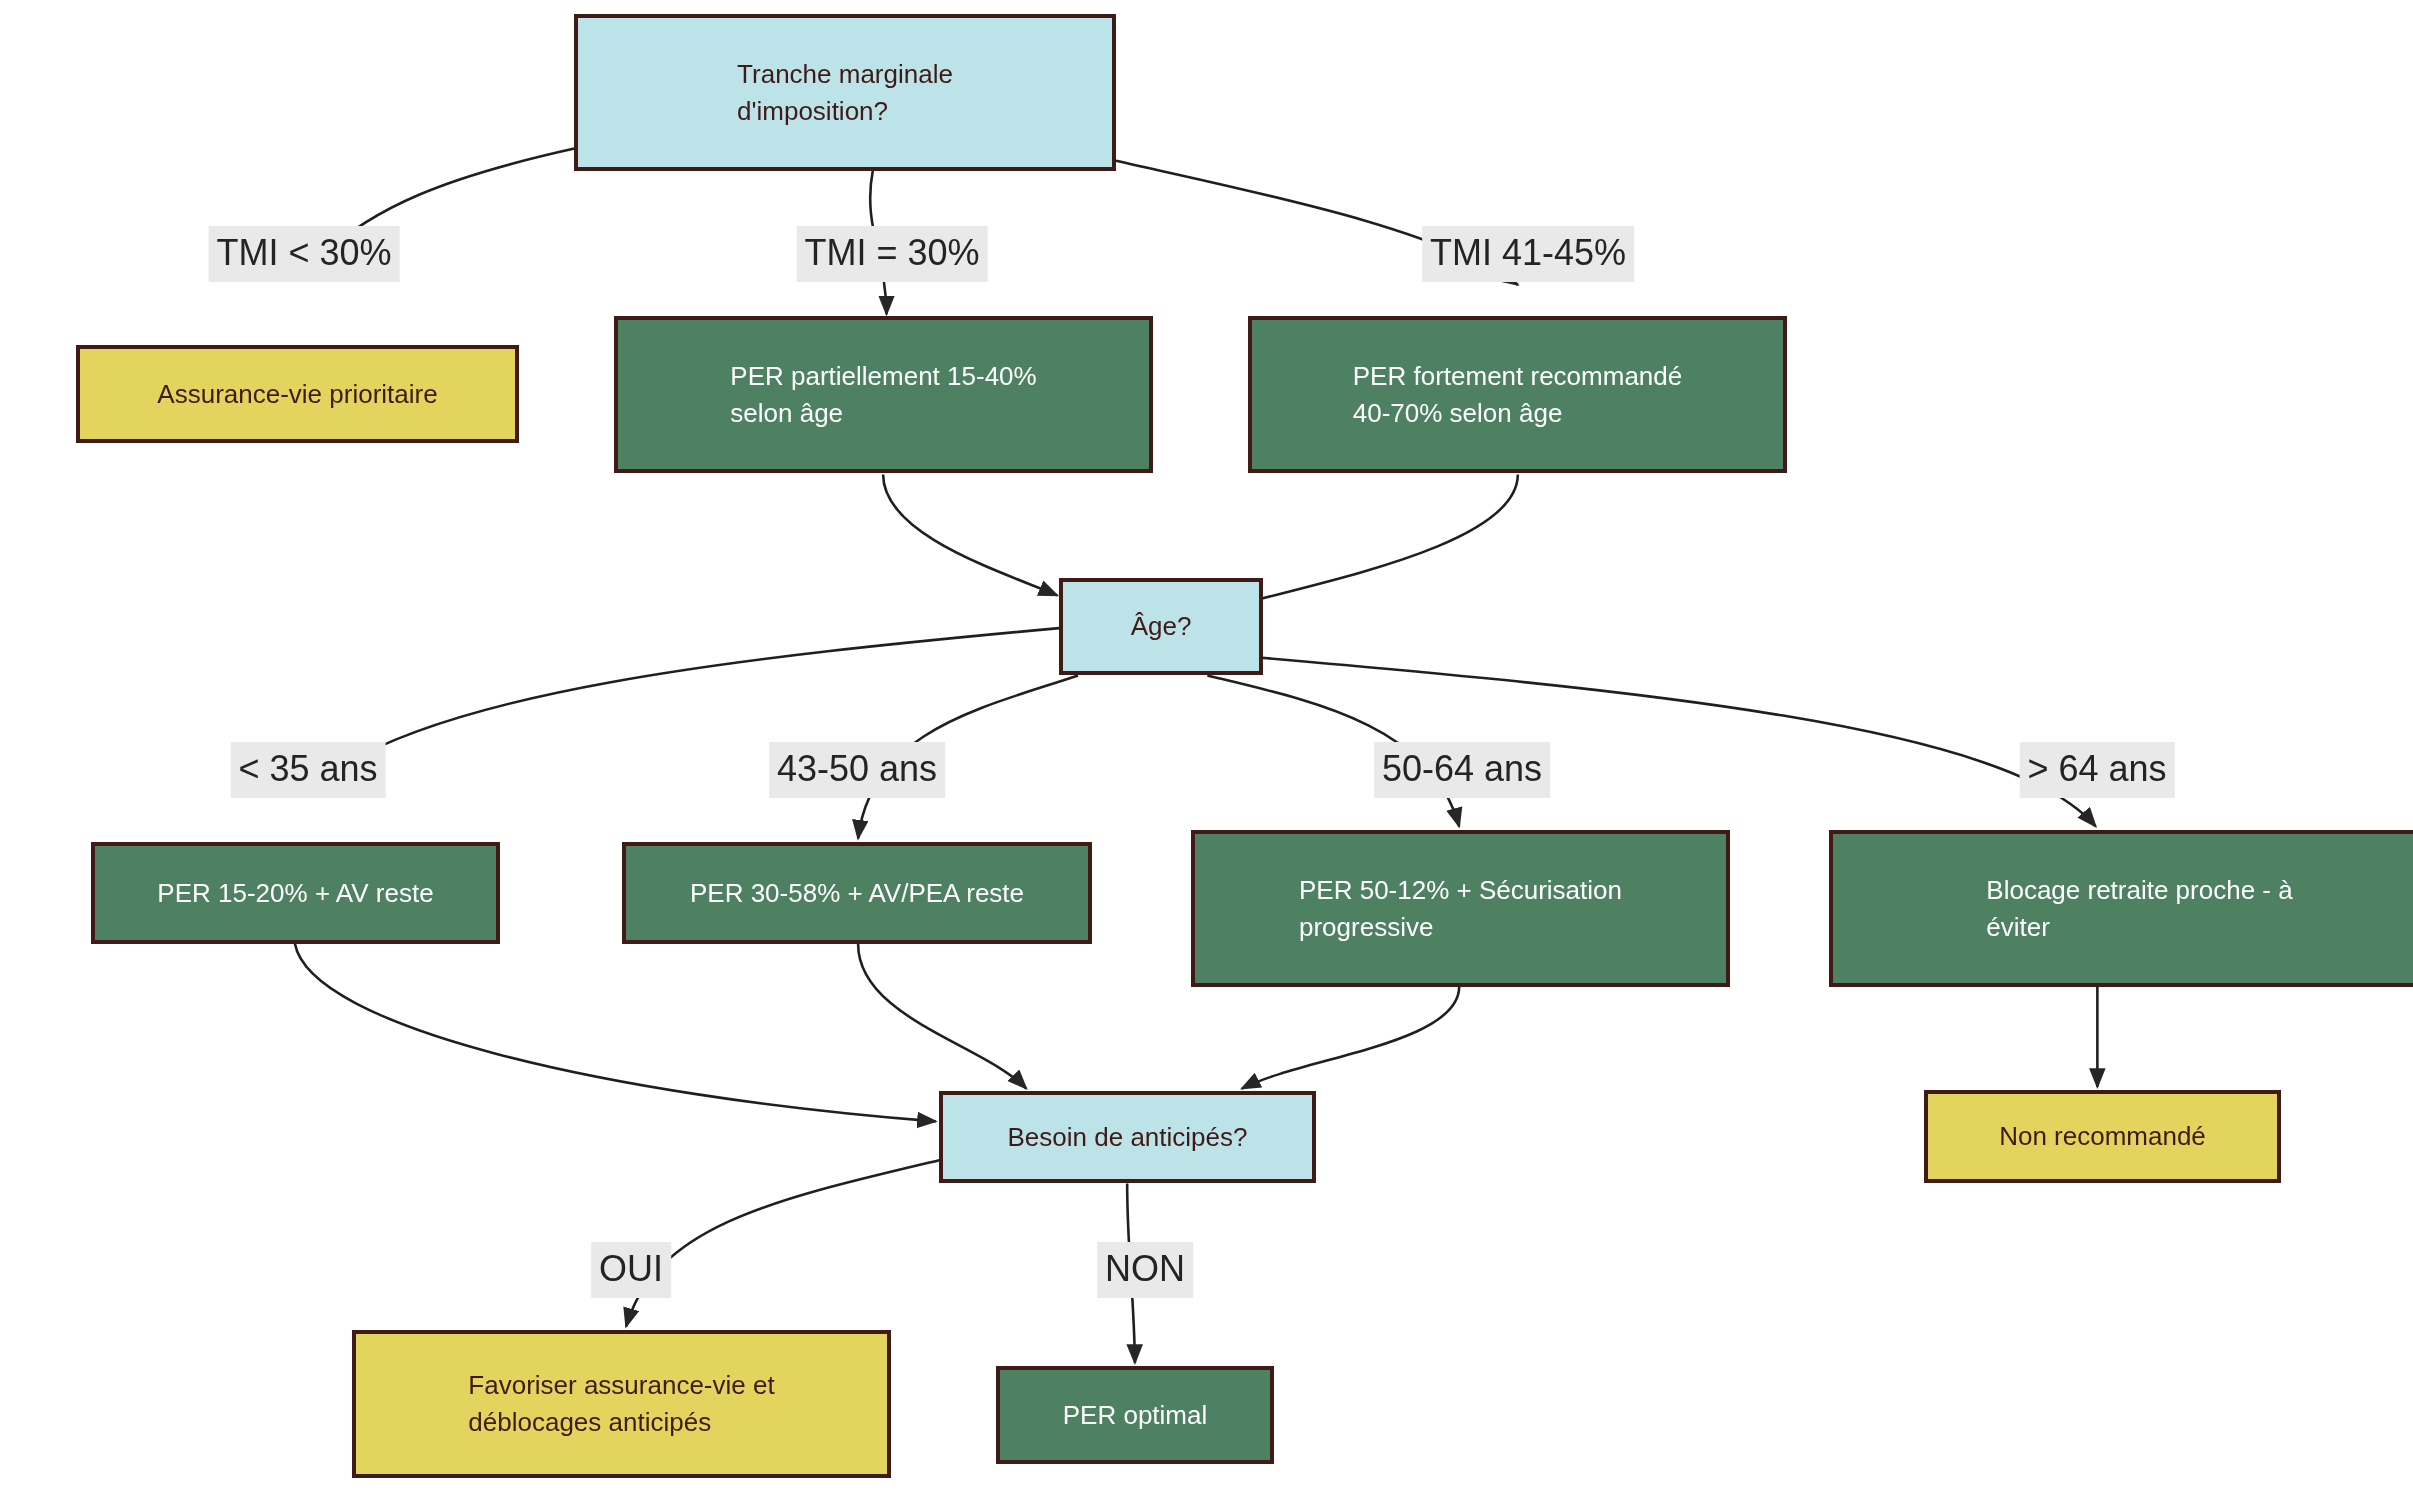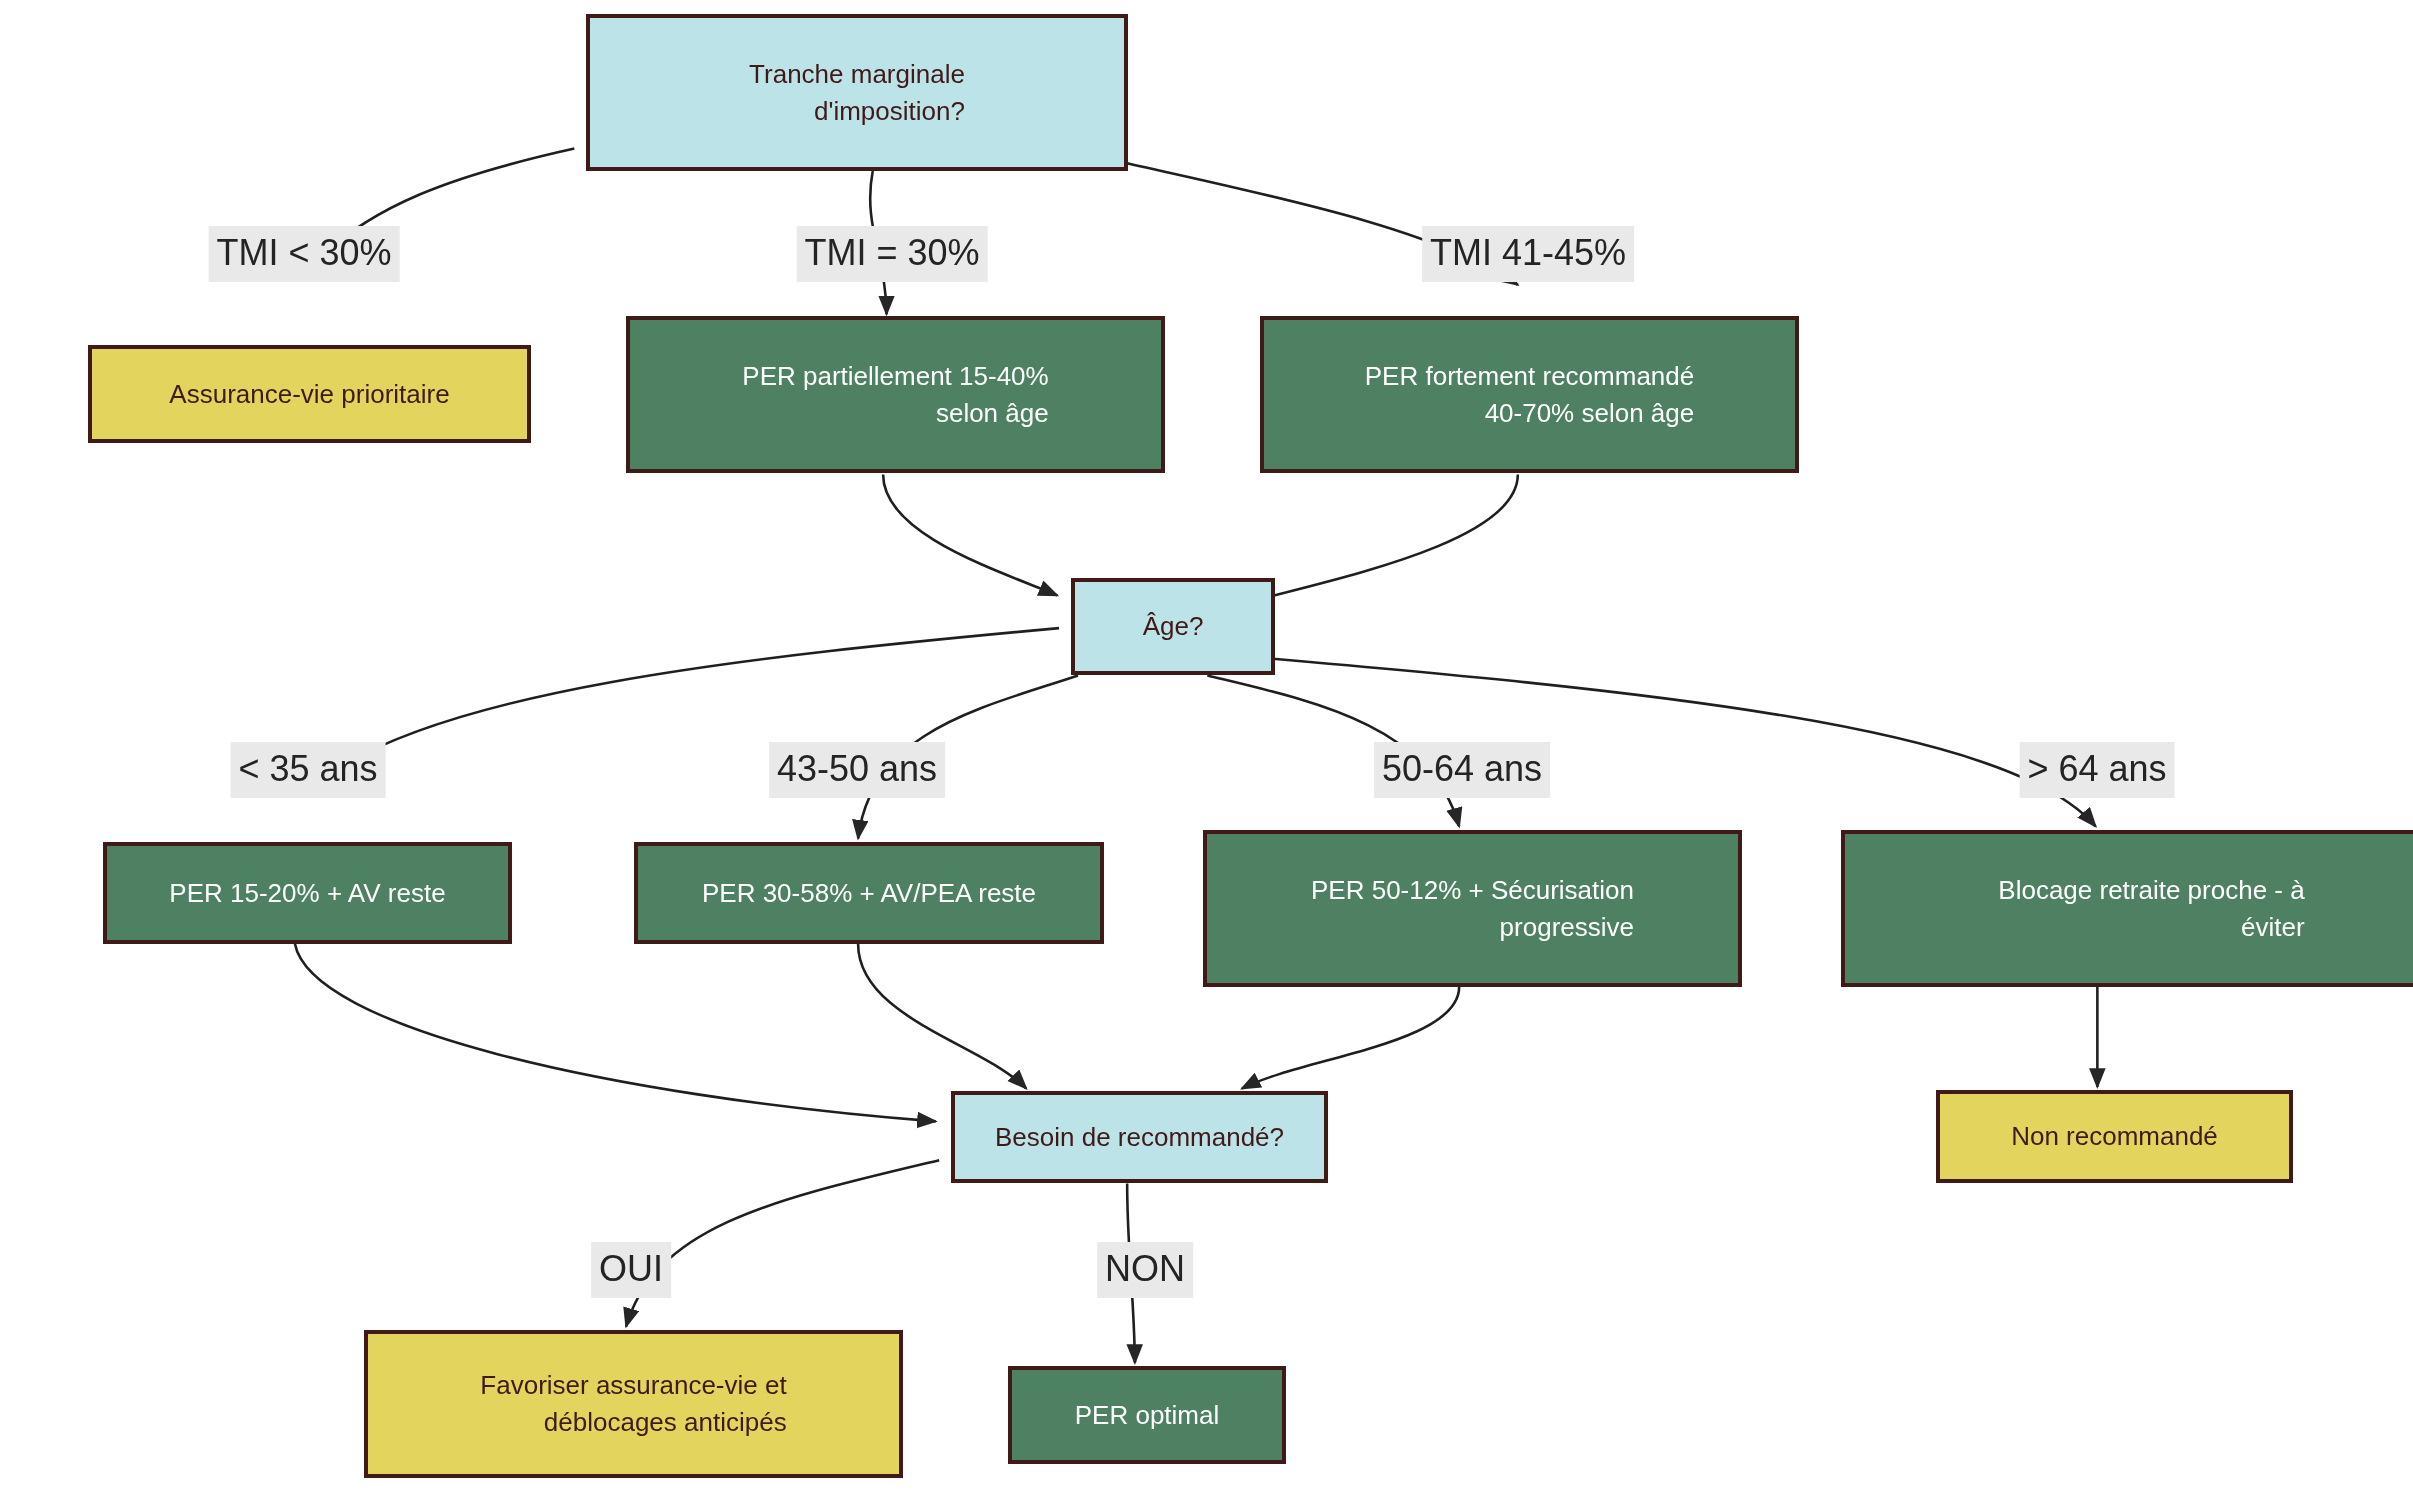--- a/index.html
+++ b/index.html
@@ -26,25 +26,24 @@
     height: 1508px;
     pointer-events: none;
   }
   .node {
     position: absolute;
     box-sizing: border-box;
     border: 4.3px solid #3f1a17;
     display: flex;
     align-items: center;
     justify-content: center;
-    text-align: right;
+    text-align: left;
     line-height: 1.42;
     white-space: pre-line;
     padding: 3.5px 8.6px;
-    margin-left: 12px;
   }
   .node-decision {
     background: #bce3e8;
     color: #3f1a17;
     font-size: 26px;
   }
   .node-action {
     background: #4d8161;
     color: #ffffff;
     font-size: 26px;
@@ -103,21 +102,21 @@
 selon âge</div>
       <div class="node node-action" style="left: 1248px; top: 316px; width: 539px; height: 157px;">PER fortement recommandé
 40-70% selon âge</div>
       <div class="node node-decision" style="left: 1059px; top: 578px; width: 204px; height: 97px;">Âge?</div>
       <div class="node node-action" style="left: 91px; top: 842px; width: 409px; height: 102px;">PER 15-20% + AV reste</div>
       <div class="node node-action" style="left: 622px; top: 842px; width: 470px; height: 102px;">PER 30-58% + AV/PEA reste</div>
       <div class="node node-action" style="left: 1191px; top: 830px; width: 539px; height: 157px;">PER 50-12% + Sécurisation
 progressive</div>
       <div class="node node-action" style="left: 1829px; top: 830px; width: 621px; height: 157px;">Blocage retraite proche - à
 éviter</div>
-      <div class="node node-decision" style="left: 939px; top: 1091px; width: 377px; height: 92px;">Besoin de recommandé?</div>
+      <div class="node node-decision" style="left: 939px; top: 1091px; width: 377px; height: 92px;">Besoin de anticipés?</div>
       <div class="node node-warning" style="left: 1924px; top: 1090px; width: 357px; height: 93px;">Non recommandé</div>
       <div class="node node-warning" style="left: 352px; top: 1330px; width: 539px; height: 148px;">Favoriser assurance-vie et
 déblocages anticipés</div>
       <div class="node node-action" style="left: 996px; top: 1366px; width: 278px; height: 98px;">PER optimal</div>
     </div>
   <div id="edge-labels-layer">
       <div class="edge-label" style="left: 304px; top: 226px;">TMI &lt; 30%</div>
       <div class="edge-label" style="left: 892px; top: 226px;">TMI = 30%</div>
       <div class="edge-label" style="left: 1528px; top: 226px;">TMI 41-45%</div>
       <div class="edge-label" style="left: 308px; top: 742px;">&lt; 35 ans</div>

